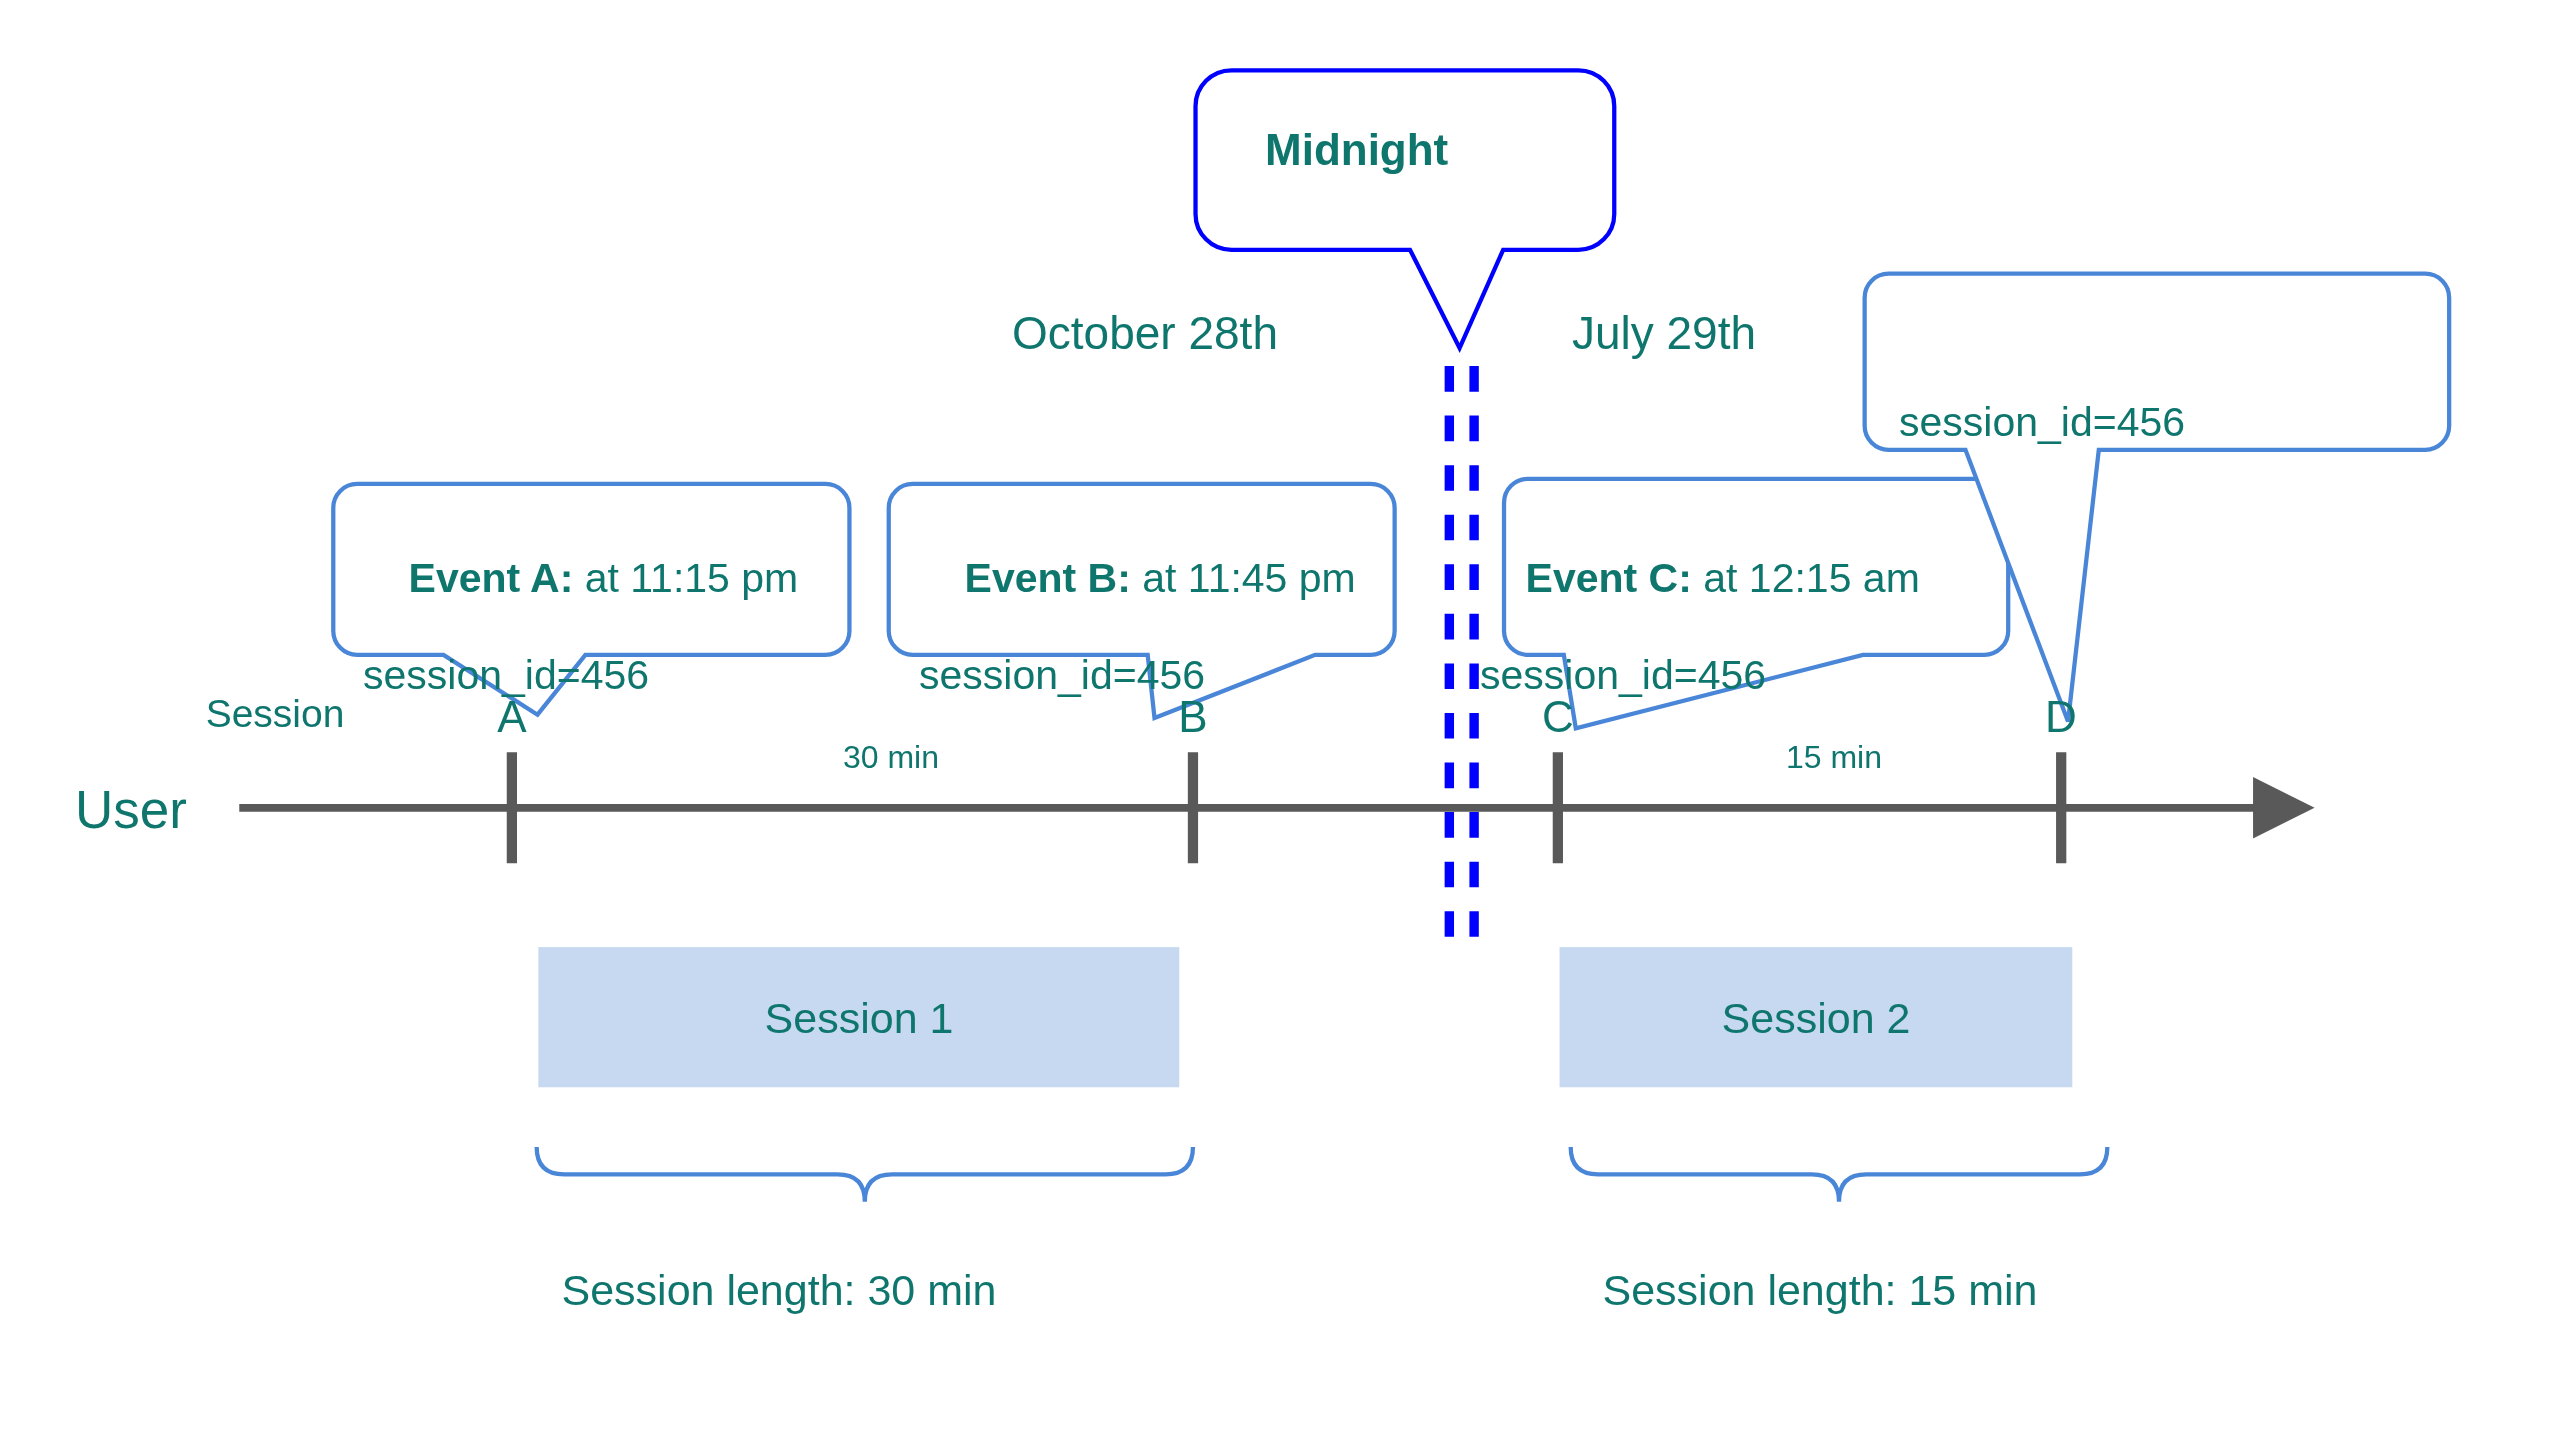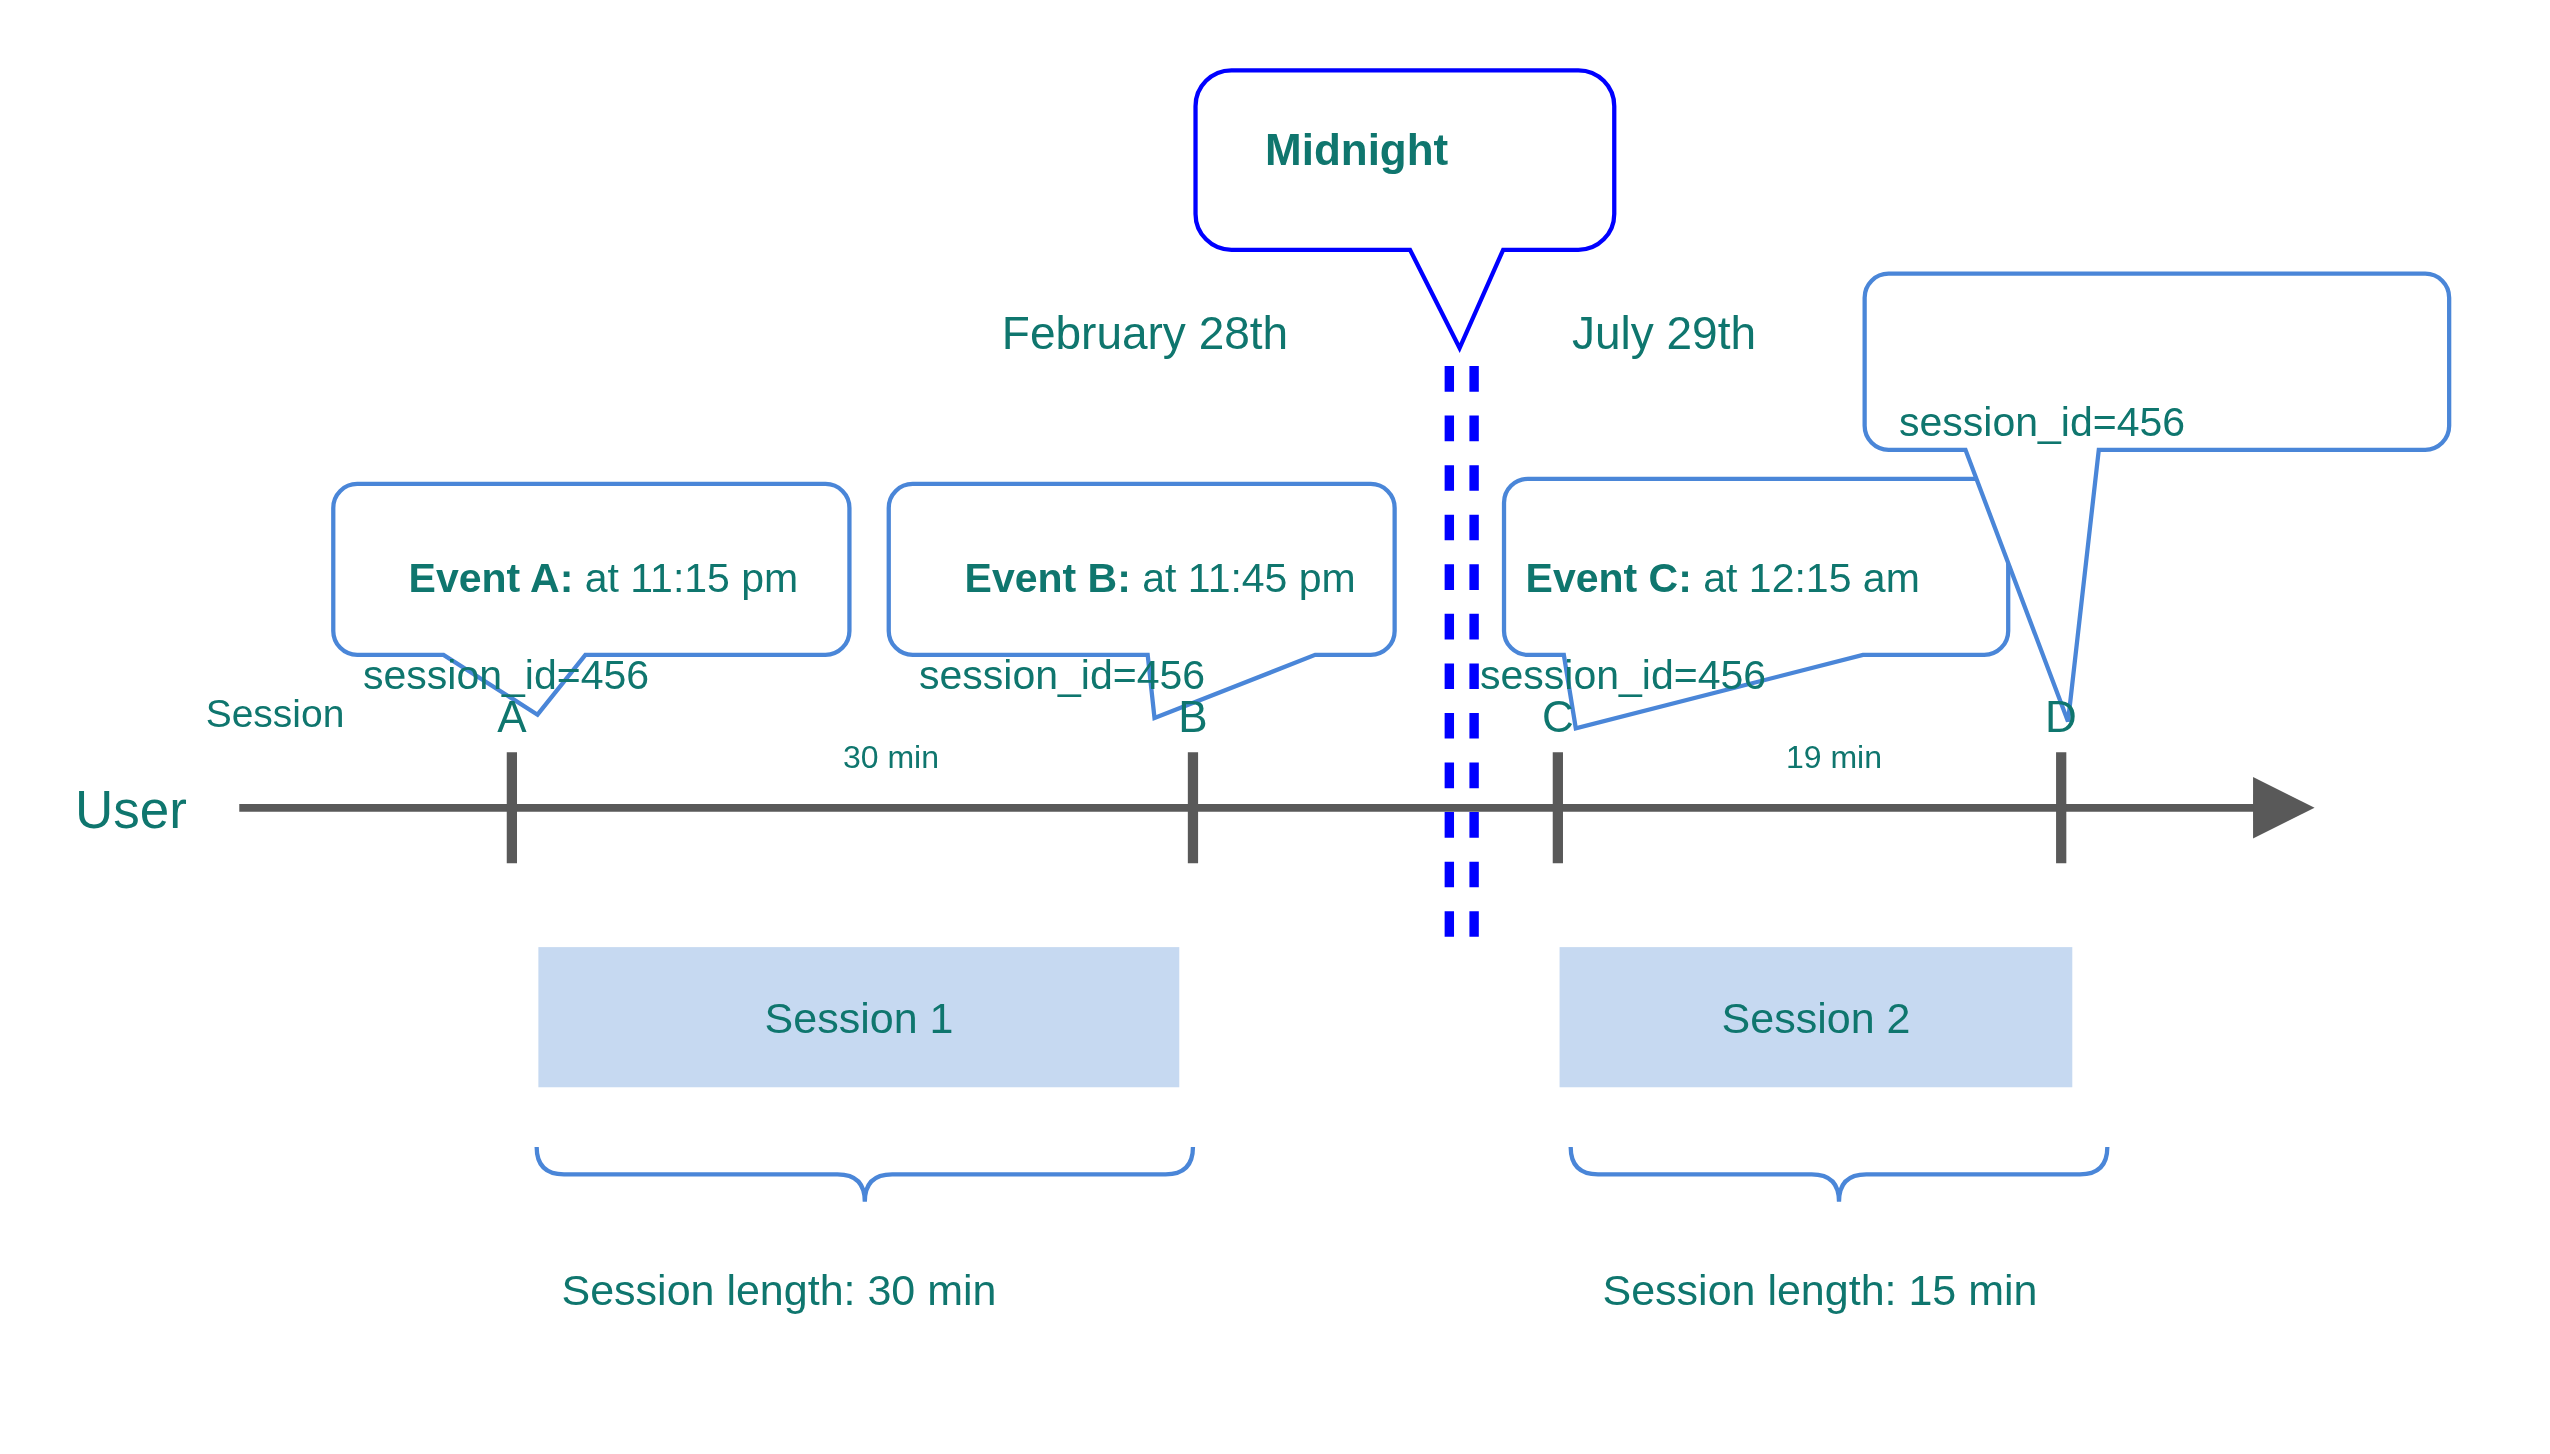--- a/index.html
+++ b/index.html
@@ -194,21 +194,21 @@
                q32,0 32,32
                q0,-32 32,-32
                h250
                q32,0 32,-32"></path>
     </g>
 
   </svg>
 
   <div class="txt midnight-label" style="left:1265px; top:124px;">Midnight</div>
 
-  <div class="txt date-label centered" style="left:1145px; top:306px;">February 28th</div>
+  <div class="txt date-label centered" style="left:1145px; top:306px;">October 28th</div>
   <div class="txt date-label centered" style="left:1664px; top:306px;">July 29th</div>
 
   <div class="txt callout-text" style="left:363px; top:506px;">
     <span><b>Event A:</b><span> at 11:15 pm</span></span>
     <span class="callout-line2">session_id=456</span>
   </div>
 
   <div class="txt callout-text" style="left:919px; top:506px;">
     <span><b>Event B:</b><span> at 11:45 pm</span></span>
     <span class="callout-line2">session_id=456</span>
@@ -225,21 +225,21 @@
 
   <div class="txt axis-label-events centered" style="left:275px; top:691px;">Session</div>
   <div class="txt axis-label-user" style="left:75px; top:779px;">User</div>
 
   <div class="txt tick-letter centered" style="left:512px; top:691px;">A</div>
   <div class="txt tick-letter centered" style="left:1193px; top:691px;">B</div>
   <div class="txt tick-letter centered" style="left:1558px; top:691px;">C</div>
   <div class="txt tick-letter centered" style="left:2061px; top:691px;">D</div>
 
   <div class="txt interval-label centered" style="left:867px; top:739px;">30 min</div>
-  <div class="txt interval-label centered" style="left:1810px; top:739px;">19 min</div>
+  <div class="txt interval-label centered" style="left:1810px; top:739px;">15 min</div>
 
   <div class="txt session-bar-label centered" style="left:859px; top:993px;">Session 1</div>
   <div class="txt session-bar-label centered" style="left:1816px; top:993px;">Session 2</div>
 
   <div class="txt session-length-label centered" style="left:779px; top:1265px;">Session length: 30 min</div>
   <div class="txt session-length-label centered" style="left:1820px; top:1265px;">Session length: 15 min</div>
 
 </div>
 
 

